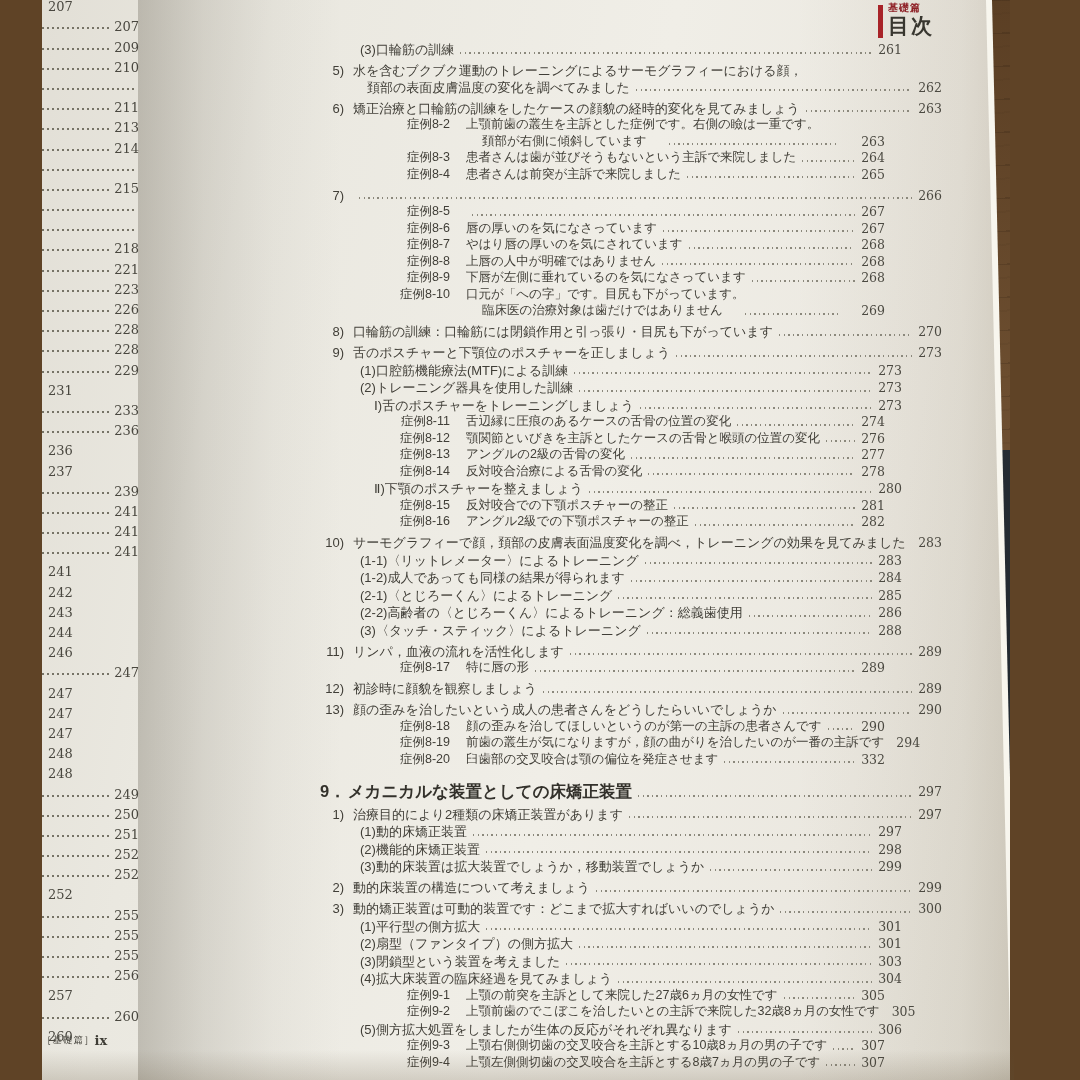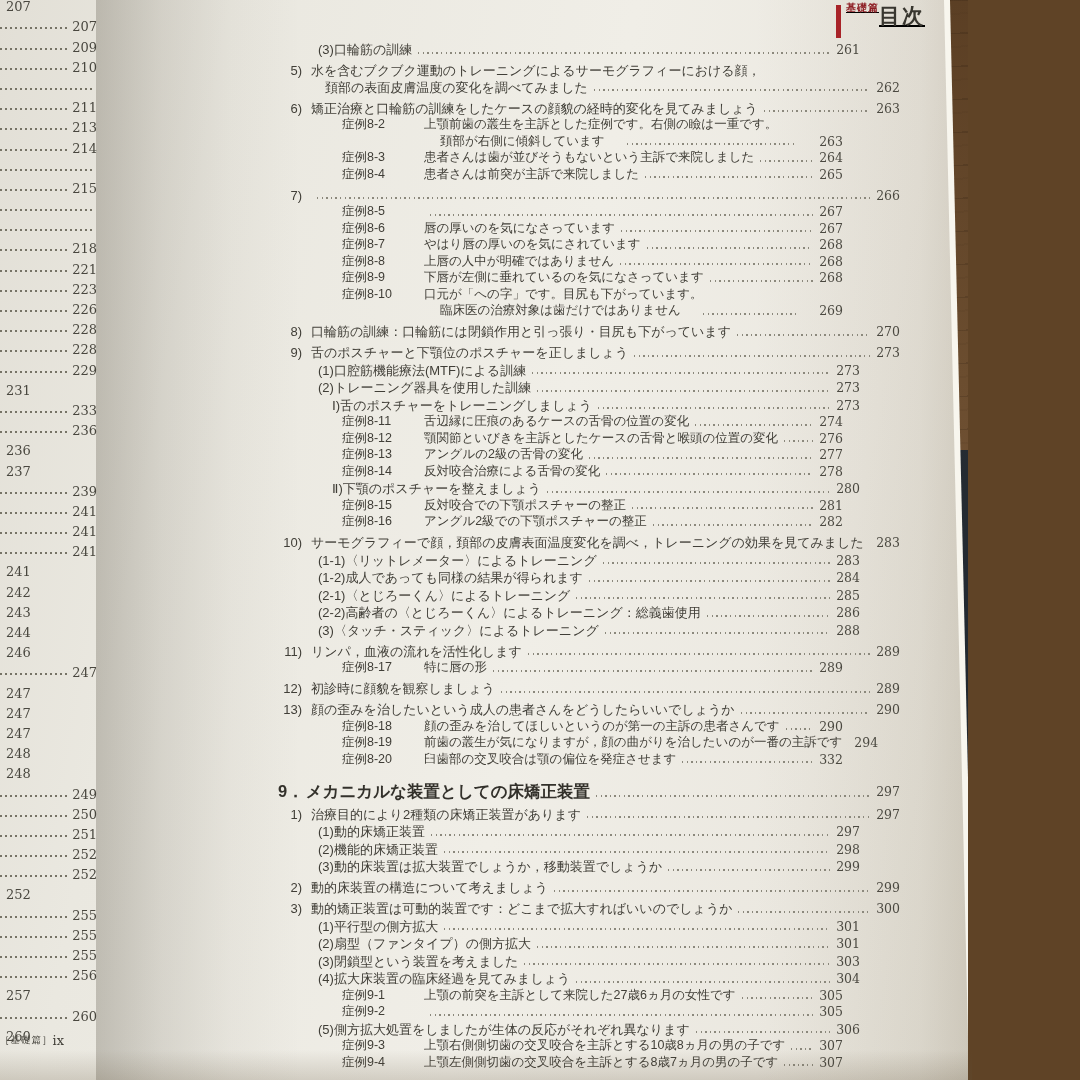--- a/index.html
+++ b/index.html
@@ -1,21 +1,21 @@
 <!DOCTYPE html>
 <html><head>
 <meta charset="utf-8">
 <style>
   html,body{margin:0;padding:0;}
   body{
     width:1080px;height:1080px;overflow:hidden;
     background:#5f4326;
     font-family:"Liberation Sans","DejaVu Sans",sans-serif;
   }
-  .scene{position:relative;width:968px;height:1080px;}
+  .scene{position:relative;width:968px;height:1080px;margin-left:42px;}
 
   
   .wood{position:absolute;inset:0;
     background:linear-gradient(180deg,#5b3f24 0%,#6b4d2f 35%,#77573b 70%,#5e442a 100%);}
   .wood::after{content:"";position:absolute;inset:0;opacity:.6;
     background:repeating-linear-gradient(178deg,
       rgba(30,18,8,.28) 0 1.5px, transparent 1.5px 13px,
       rgba(70,48,26,.18) 13px 15px, transparent 15px 33px);}
 
   
@@ -45,21 +45,21 @@
 
   
   .gutter{position:absolute;left:96px;top:0;width:205px;height:1080px;pointer-events:none;
     background:linear-gradient(to right,
       rgba(62,55,40,.25) 0%, rgba(62,55,40,.12) 32%,
       rgba(62,55,40,.04) 66%, rgba(62,55,40,0) 100%);}
 
   
   .header-tab{position:absolute;left:836px;top:3px;display:flex;align-items:flex-start;}
   .red-bar{display:block;width:5px;height:33px;background:#a82328;margin:2px 5px 0 0;}
-  .ht-col{display:flex;line-height:1;text-decoration:underline;}
+  .ht-col{display:flex;flex-direction:column;line-height:1;}
   .series{font-size:10px;font-weight:bold;color:#8e2026;letter-spacing:1px;}
   .title{font-size:21px;font-weight:bold;color:#38362f;margin-top:2px;letter-spacing:2px;}
 
   
   .toc{position:absolute;left:278px;top:40px;width:622px;}
   .trow{display:flex;align-items:flex-end;line-height:15.5px;font-size:13px;
     color:#403e37;margin-top:1px;}
   .tno{white-space:pre;}
   .tlabel{white-space:pre;}
   .lead{flex:1 1 auto;height:2px;margin:0 6px 4px 6px;
@@ -67,29 +67,29 @@
   .tpage{font-family:"DejaVu Serif","Liberation Serif",serif;font-size:12.5px;color:#4b4941;}
 
   .t-num{margin-top:5.5px;}
   .t-num .tno{min-width:24px;text-align:right;margin-right:9px;}
   .t-chapter{margin-top:15px;font-size:16.5px;font-weight:bold;color:#33312b;line-height:19px;}
   .t-chapter .tno{margin-right:2px;}
   .t-chapter .tpage{font-weight:normal;}
   .t-paren{padding-left:40px;margin-right:40px;margin-top:2px;}
   .t-roman{padding-left:54px;margin-right:40px;margin-top:2px;}
   .t-case{padding-left:64px;margin-right:57px;font-size:12.5px;}
-  .t-case .tno{min-width:66px;margin-right:16px;}
+  .t-case .tno{min-width:66px;margin-right:16px;text-align:right;}
   .t-contnum{padding-left:47px;}
   .t-contcase{padding-left:146px;margin-right:57px;font-size:12.5px;gap:16px;}
 
   
   .footer{position:absolute;left:0;top:1033px;width:938px;
     display:flex;justify-content:flex-start;align-items:center;gap:0;}
   .f-series{font-size:9.5px;color:#4a4841;letter-spacing:1px;}
-  .f-page{font-family:"DejaVu Serif","Liberation Serif",serif;font-size:13px;color:#3f3d36;}
+  .f-page{font-family:"DejaVu Serif","Liberation Serif",serif;font-size:13px;color:#3f3d36;font-weight:bold;}
 
   .bottom-shade{position:absolute;left:0;top:1050px;width:972px;height:30px;pointer-events:none;
     background:linear-gradient(to bottom, rgba(95,80,55,0) 0%, rgba(95,80,55,.2) 100%);}
 </style>
 </head>
 <body>
 
 <div class="scene">
   <div class="wood"></div>
   <div class="cover-edge"></div>
@@ -731,20 +731,21 @@
 
         <div class="trow t-case">
           <span class="tno">症例9-1</span>
           <span class="tlabel">上顎の前突を主訴として来院した27歳6ヵ月の女性です</span>
           <span class="lead"></span>
           <span class="tpage">305</span>
         </div>
 
         <div class="trow t-case">
           <span class="tno">症例9-2</span>
+          <span class="tlabel">上顎前歯のでこぼこを治したいとの主訴で来院した32歳8ヵ月の女性です</span>
           <span class="lead"></span>
           <span class="tpage">305</span>
         </div>
 
         <div class="trow t-paren">
           <span class="tno">(5)</span>
           <span class="tlabel">側方拡大処置をしましたが生体の反応がそれぞれ異なります</span>
           <span class="lead"></span>
           <span class="tpage">306</span>
         </div>

